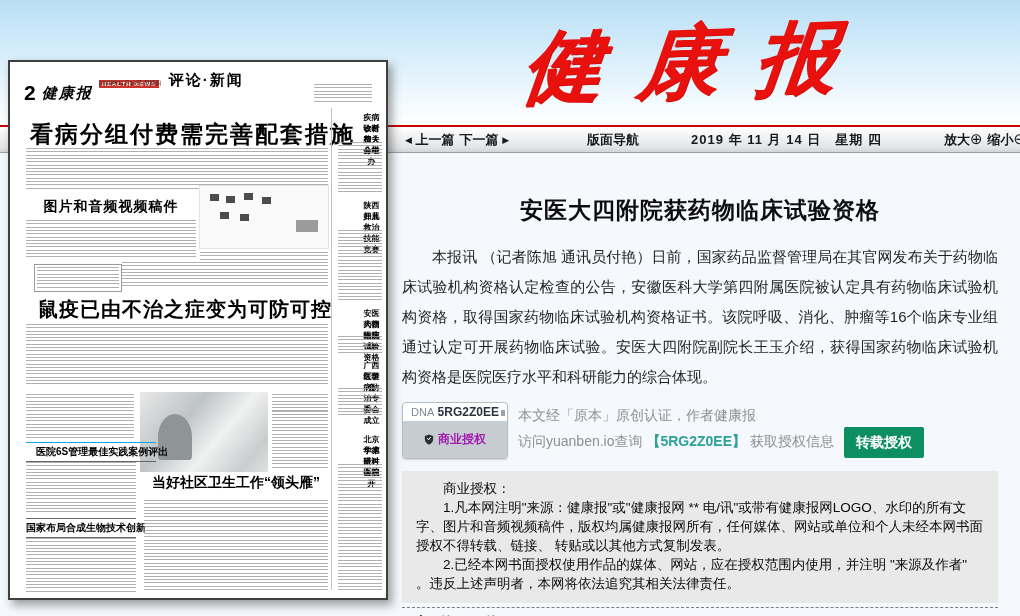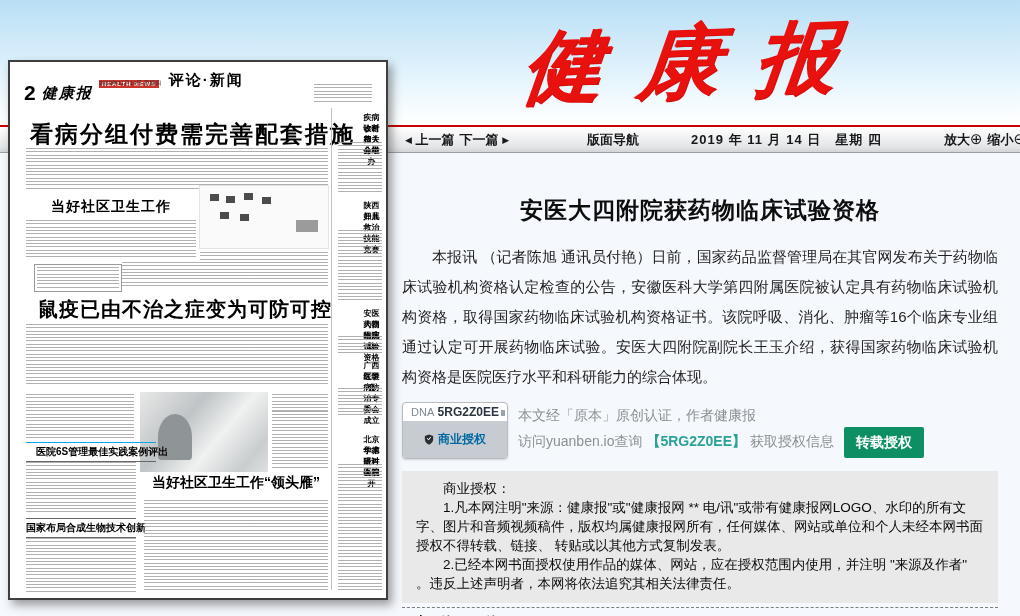--- a/index.html
+++ b/index.html
@@ -35,21 +35,21 @@
   .bodytext{margin-top:16px;font-size:15px;line-height:30px;color:#1f1f1f;
     text-align:justify;text-indent:2em;}
   
   .cert{margin-top:10px;display:flex;align-items:center;gap:10px;}
   .yb-badge{flex:0 0 auto;width:104px;border:1px solid #b8bdc4;border-radius:4px;overflow:hidden;
     background:#fff;box-shadow:0 1px 2px rgba(0,0,0,.15);font-size:12px;position:relative;}
   .yb-top{padding:2px 8px;text-align:center;white-space:nowrap;}
   .yb-dna{color:#7d8895;font-size:11px;}
   .yb-code{color:#2a3440;font-weight:bold;font-size:12px;}
   .yb-mark{display:inline-block;width:4px;height:6px;background:#9aa2ab;margin-left:2px;}
-  .yb-bot{background:#c7ccd2;padding:10px 6px;text-align:center;color:#0369a1;font-weight:bold;
+  .yb-bot{background:#c7ccd2;padding:10px 6px;text-align:center;color:#a21caf;font-weight:bold;
     display:flex;align-items:center;justify-content:center;gap:4px;}
   .cert-lines{font-size:14px;color:#8b9095;line-height:24px;}
   .cert-code{font-weight:bold;margin-top:47px;}
   .btn-reprint{display:inline-block;margin-left:10px;padding:3px 12px 4px;color:#fff;
     font-size:14px;font-weight:bold;border-radius:2px;cursor:pointer;vertical-align:middle;}
   
   .copy{margin-top:12px;background:#e9e9e9;padding:8px 14px 10px;
     font-size:13.5px;line-height:19px;color:#0a0a0a;}
   .copy p{margin:0;text-indent:2em;}
   .copy .copy-h{text-indent:2em;font-weight:normal;}
@@ -190,21 +190,21 @@
   </div>
 
   <div class="np-h h1">看病分组付费需完善配套措施</div>
   <div class="sim cols" style="left:16px;top:86px;width:302px;height:42px;">
       <div></div>
       <div></div>
       <div></div>
       <div></div>
     </div>
 
-  <div class="np-h h2">当好社区卫生工作</div>
+  <div class="np-h h2">图片和音频视频稿件</div>
   <div class="sketch">
     <i style="left:10px;top:8px;width:9px;height:7px;"></i>
       <i style="left:26px;top:10px;width:9px;height:7px;"></i>
     <i style="left:44px;top:7px;width:9px;height:7px;"></i>
       <i style="left:62px;top:11px;width:9px;height:7px;"></i>
     <i style="left:20px;top:26px;width:9px;height:7px;"></i>
       <i style="left:40px;top:28px;width:9px;height:7px;"></i>
     <i style="left:96px;top:34px;width:22px;height:12px;opacity:.55;"></i>
   </div>
   <div class="sim cols" style="left:16px;top:158px;width:170px;height:38px;">

